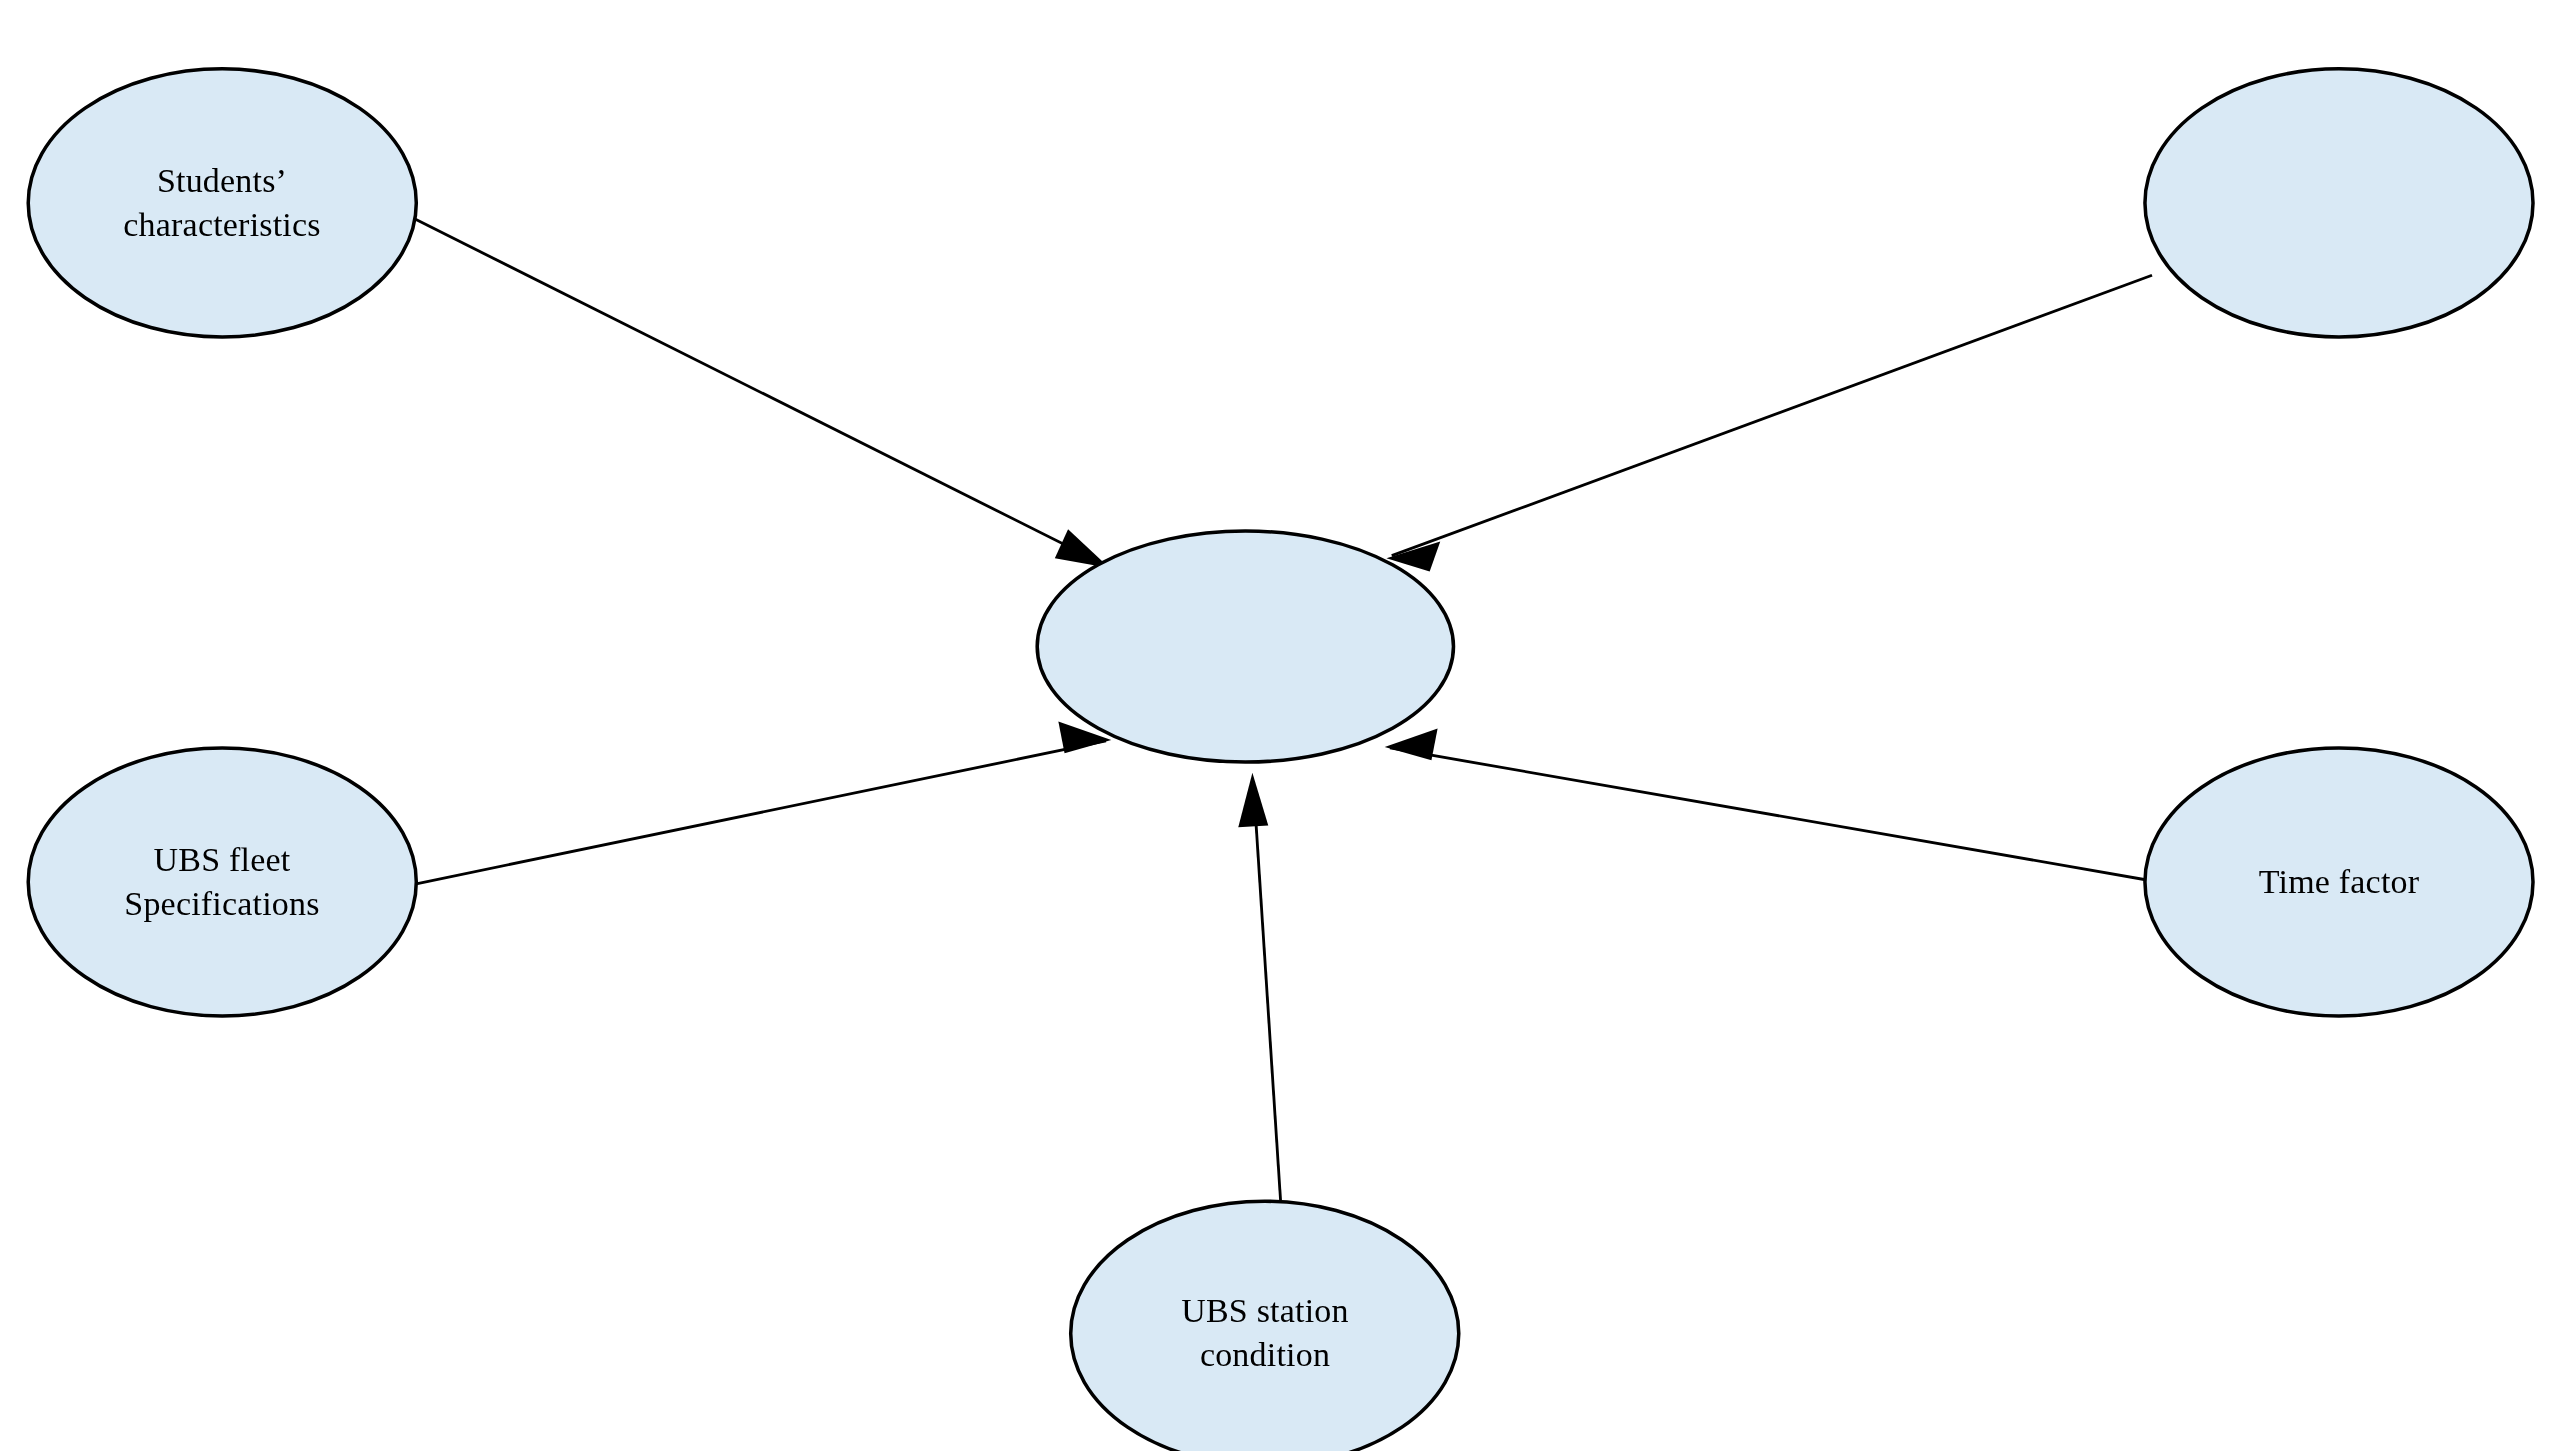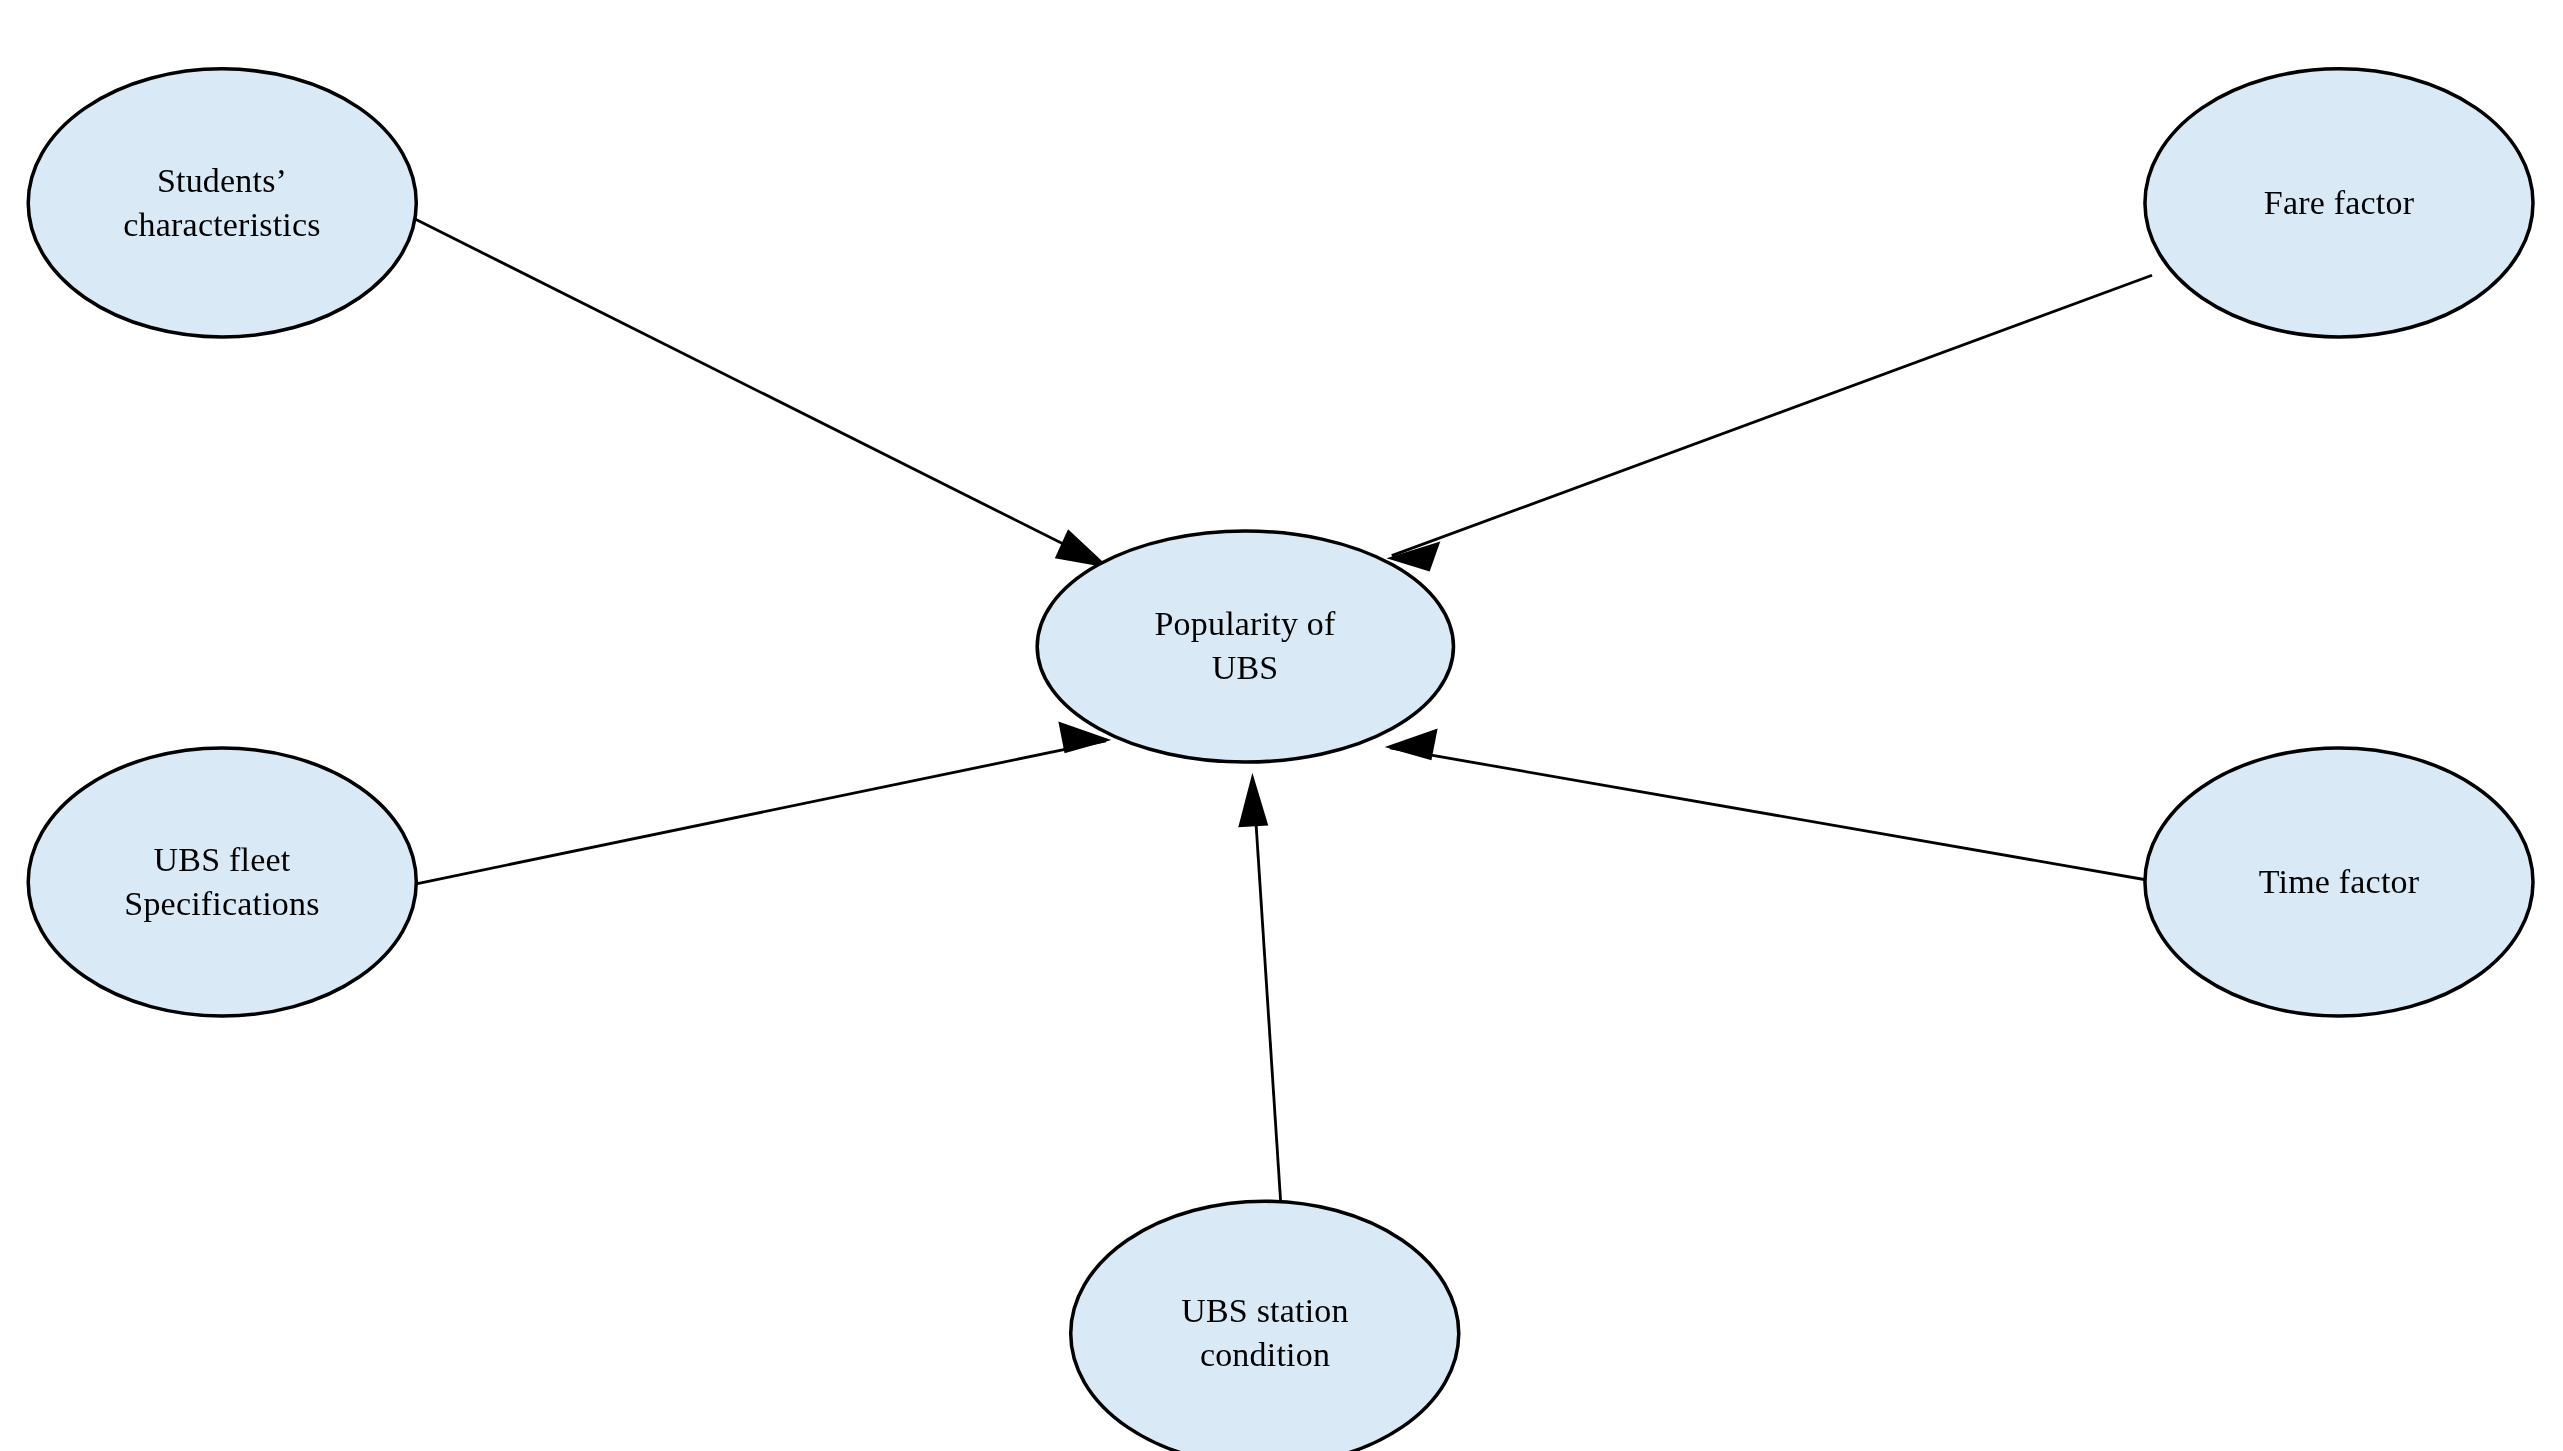--- a/index.html
+++ b/index.html
@@ -84,27 +84,24 @@
       <ellipse class="node-ellipse" cx="252" cy="950" rx="220" ry="152" fill="#d9e9f5"></ellipse>
       <ellipse class="node-ellipse" cx="2652" cy="950" rx="220" ry="152" fill="#d9e9f5"></ellipse>
       <ellipse class="node-ellipse" cx="1434" cy="1462" rx="220" ry="150" fill="#d9e9f5"></ellipse>
       <ellipse class="node-ellipse" cx="1412" cy="683" rx="236" ry="131" fill="#d9e9f5"></ellipse>
     </g>
   </svg>
 
   <div class="node-label" style="left:222px; top:159px; width:353px;">Students’
 characteristics</div>
 
-  <div class="node-label" style="left:2339px; top:159px; width:353px;">Fare factor</div>
 
   <div class="node-label" style="left:222px; top:838px; width:353px;">UBS fleet
 Specifications</div>
 
   <div class="node-label" style="left:2339px; top:838px; width:353px;">Time factor</div>
 
   <div class="node-label" style="left:1265px; top:1289px; width:353px;">UBS station
 condition</div>
 
-  <div class="node-label" style="left:1245px; top:602px; width:370px;">Popularity of
-UBS</div>
 
 </div>
 
 
 </body></html>

